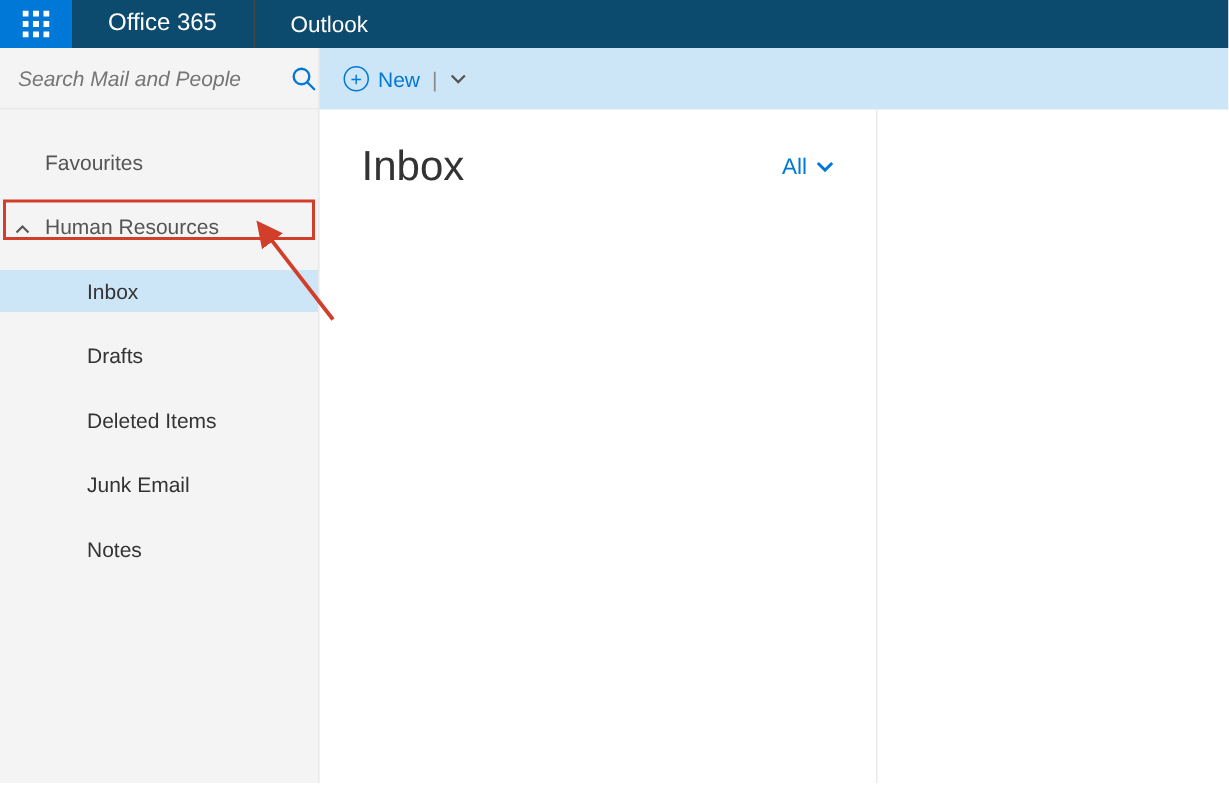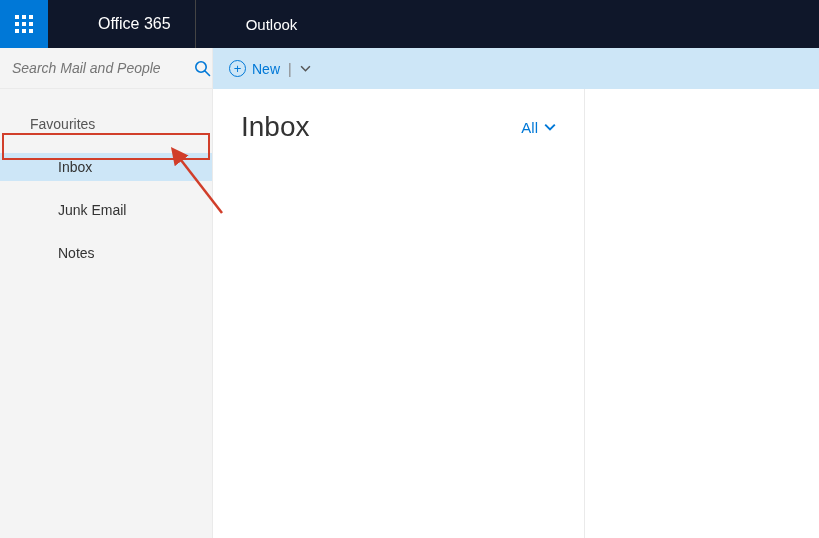--- a/index.html
+++ b/index.html
@@ -6,26 +6,25 @@
     body {
       font-family: "Segoe UI", Arial, sans-serif;
       font-size: 14px;
       color: #333;
       width: 819px;
       height: 538px;
       overflow: hidden;
       background: #fff;
     }
     .top-bar {
-      background: #0f172a;
-      height: 48px;
+      background: #0c4a6e;
+      height: 32px;
       display: flex;
       align-items: stretch;
       color: #fff;
-      gap: 26px;
     }
     .app-launcher {
       width: 48px;
       background: #0078d7;
       display: flex;
       align-items: center;
       justify-content: center;
       cursor: pointer;
     }
     .app-launcher svg { width: 18px; height: 18px; }
@@ -220,22 +219,36 @@
         <svg width="17" height="17" viewBox="0 0 17 17">
           <circle cx="7" cy="7" r="5.2" stroke="#0078d7" stroke-width="1.6" fill="none"></circle>
           <line x1="11" y1="11" x2="15.5" y2="15.5" stroke="#0078d7" stroke-width="1.6" stroke-linecap="round"></line>
         </svg>
       </div>
     </div>
     <div class="folders">
       <div class="folder-item section">
         <span>Favourites</span>
       </div>
+      <div class="folder-item section">
+        <span class="folder-chevron">
+          <svg width="10" height="10" viewBox="0 0 10 10">
+              <polyline points="1,7 5,3 9,7" fill="none" stroke="#555" stroke-width="1.4"></polyline>
+            </svg>
+        </span>
+        <span>Human Resources</span>
+      </div>
       <div class="folder-item sub selected">
         <span>Inbox</span>
+      </div>
+      <div class="folder-item sub">
+        <span>Drafts</span>
+      </div>
+      <div class="folder-item sub">
+        <span>Deleted Items</span>
       </div>
       <div class="folder-item sub">
         <span>Junk Email</span>
       </div>
       <div class="folder-item sub">
         <span>Notes</span>
       </div>
     </div>
   </div>
 

